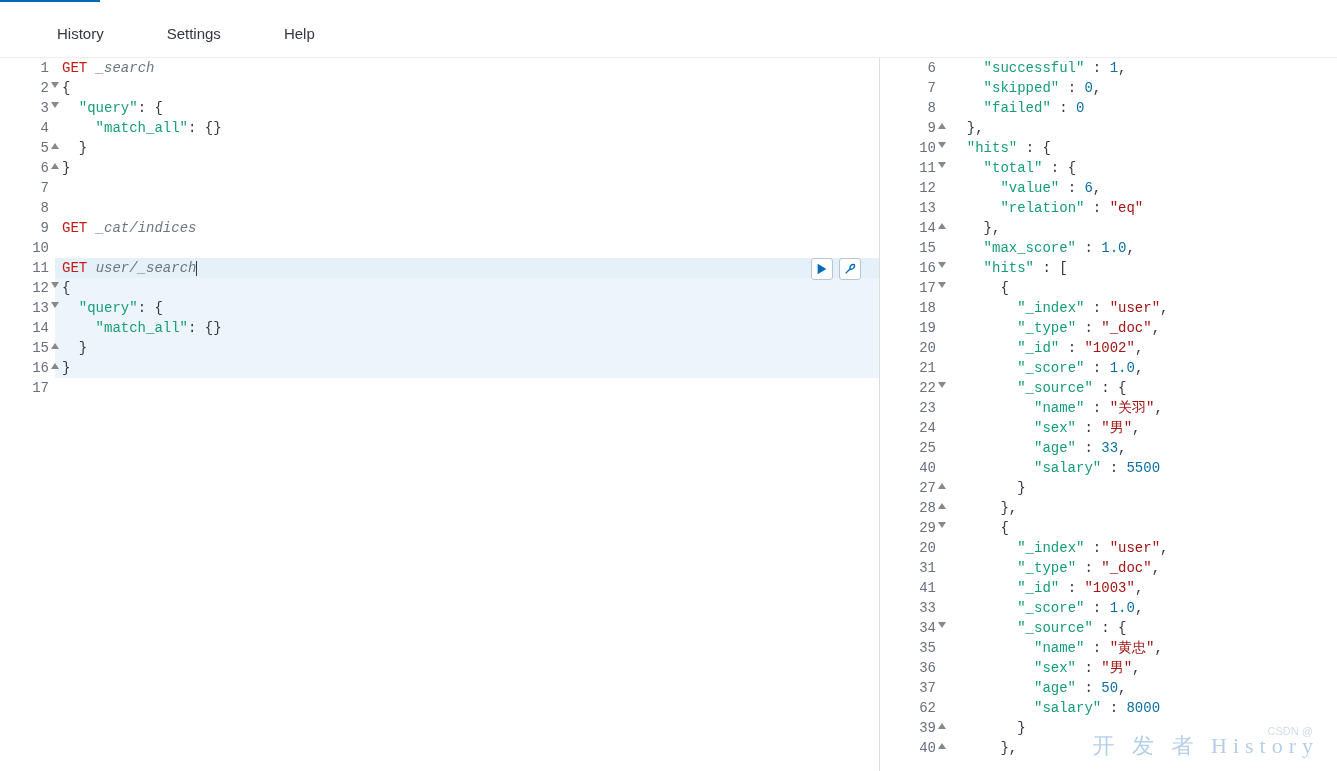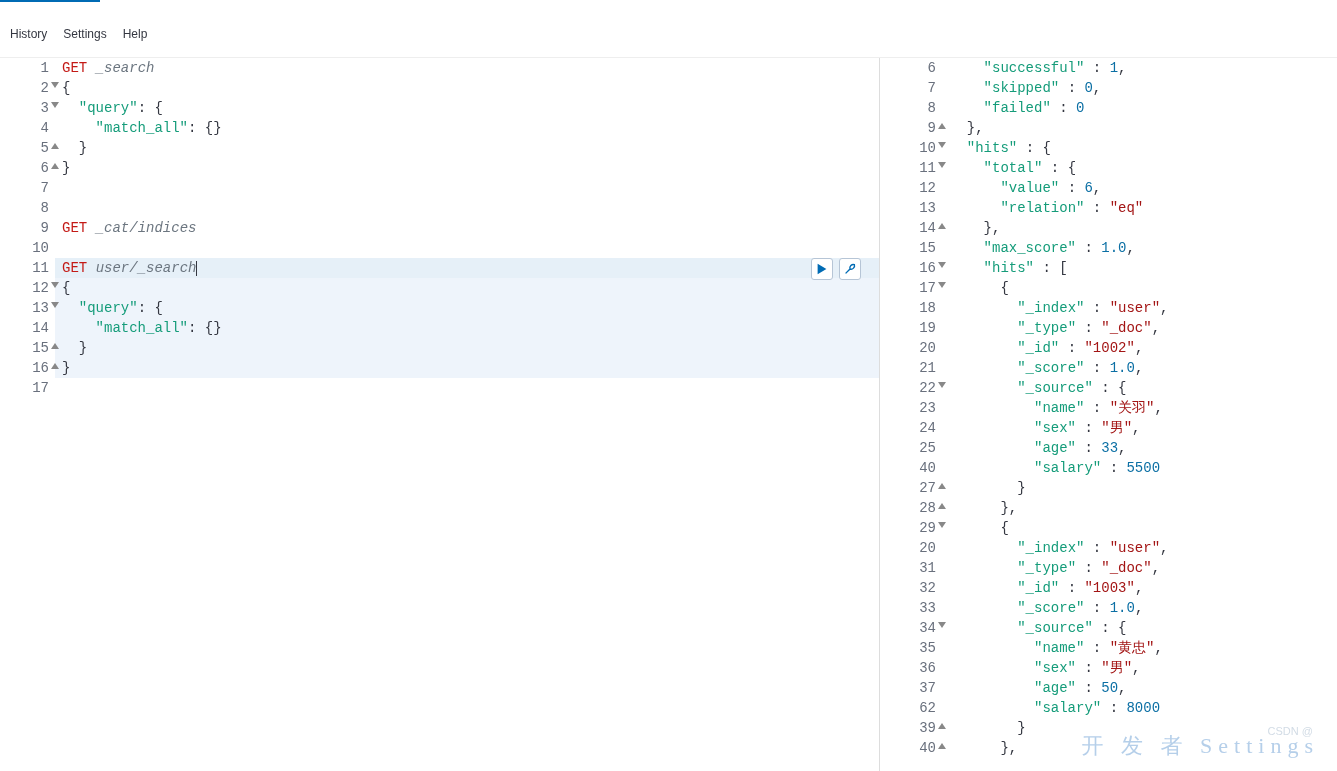--- a/index.html
+++ b/index.html
@@ -1,20 +1,20 @@
 <!DOCTYPE html>
 <html><head>
 <meta charset="utf-8">
 <style>
   * { box-sizing: border-box; margin: 0; padding: 0; }
   html, body { width: 1337px; height: 771px; font-family: "Helvetica Neue", Arial, sans-serif; background: #fff; color: #343741; overflow: hidden; }
   .tab-indicator { height: 2px; background: #fff; }
   .tab-indicator .active { height: 2px; width: 100px; background: #006bb4; }
   .menubar { height: 48px; border-bottom: 1px solid #eee; display: flex; align-items: center; padding-left: 10px; gap: 16px; margin-top: 8px; }
-  .menubar .item { font-size: 12px; color: #343741; cursor: pointer; }
+  .menubar .item { font-size: 15px; color: #343741; cursor: pointer; margin-left: 47px; }
   .workspace { display: flex; height: calc(771px - 58px); position: relative; }
   .pane { position: relative; font-family: Consolas, Menlo, "Courier New", monospace; font-size: 14px; line-height: 20px; }
   .pane.left { width: 880px; border-right: 1px solid #ddd; }
   .pane.right { flex: 1; }
   .gutter { position: absolute; top: 0; left: 0; width: 55px; height: 100%; text-align: right; color: #69707d; background: #fff; padding-right: 6px; }
   .pane.right .gutter { width: 62px; }
   .gutter .ln { height: 20px; position: relative; }
   .fold { position: absolute; right: -10px; top: 4px; width: 0; height: 0; }
   .fold.open { border-left: 4px solid transparent; border-right: 4px solid transparent; border-top: 6px solid #888; }
   .fold.close { border-left: 4px solid transparent; border-right: 4px solid transparent; border-bottom: 6px solid #888; top: 5px; }
@@ -115,29 +115,29 @@
         <div class="ln">22<span class="fold open"></span></div>
         <div class="ln">23</div>
         <div class="ln">24</div>
         <div class="ln">25</div>
         <div class="ln">40</div>
         <div class="ln">27<span class="fold close"></span></div>
         <div class="ln">28<span class="fold close"></span></div>
         <div class="ln">29<span class="fold open"></span></div>
         <div class="ln">20</div>
         <div class="ln">31</div>
-        <div class="ln">32</div>
+        <div class="ln">41</div>
         <div class="ln">33</div>
         <div class="ln">34<span class="fold open"></span></div>
         <div class="ln">35</div>
         <div class="ln">36</div>
         <div class="ln">37</div>
         <div class="ln">62</div>
         <div class="ln">39<span class="fold close"></span></div>
         <div class="ln">40<span class="fold close"></span></div>
       </div>
     <div class="code" id="res-code"><div class="row">    <span class="tok-key">"successful"</span><span class="tok-punc"> : </span><span class="tok-num">1</span><span class="tok-punc">,</span></div><div class="row">    <span class="tok-key">"skipped"</span><span class="tok-punc"> : </span><span class="tok-num">0</span><span class="tok-punc">,</span></div><div class="row">    <span class="tok-key">"failed"</span><span class="tok-punc"> : </span><span class="tok-num">0</span></div><div class="row">  <span class="tok-punc">},</span></div><div class="row">  <span class="tok-key">"hits"</span><span class="tok-punc"> : {</span></div><div class="row">    <span class="tok-key">"total"</span><span class="tok-punc"> : {</span></div><div class="row">      <span class="tok-key">"value"</span><span class="tok-punc"> : </span><span class="tok-num">6</span><span class="tok-punc">,</span></div><div class="row">      <span class="tok-key">"relation"</span><span class="tok-punc"> : </span><span class="tok-str">"eq"</span></div><div class="row">    <span class="tok-punc">},</span></div><div class="row">    <span class="tok-key">"max_score"</span><span class="tok-punc"> : </span><span class="tok-num">1.0</span><span class="tok-punc">,</span></div><div class="row">    <span class="tok-key">"hits"</span><span class="tok-punc"> : [</span></div><div class="row">      <span class="tok-punc">{</span></div><div class="row">        <span class="tok-key">"_index"</span><span class="tok-punc"> : </span><span class="tok-str">"user"</span><span class="tok-punc">,</span></div><div class="row">        <span class="tok-key">"_type"</span><span class="tok-punc"> : </span><span class="tok-str">"_doc"</span><span class="tok-punc">,</span></div><div class="row">        <span class="tok-key">"_id"</span><span class="tok-punc"> : </span><span class="tok-str">"1002"</span><span class="tok-punc">,</span></div><div class="row">        <span class="tok-key">"_score"</span><span class="tok-punc"> : </span><span class="tok-num">1.0</span><span class="tok-punc">,</span></div><div class="row">        <span class="tok-key">"_source"</span><span class="tok-punc"> : {</span></div><div class="row">          <span class="tok-key">"name"</span><span class="tok-punc"> : </span><span class="tok-str">"关羽"</span><span class="tok-punc">,</span></div><div class="row">          <span class="tok-key">"sex"</span><span class="tok-punc"> : </span><span class="tok-str">"男"</span><span class="tok-punc">,</span></div><div class="row">          <span class="tok-key">"age"</span><span class="tok-punc"> : </span><span class="tok-num">33</span><span class="tok-punc">,</span></div><div class="row">          <span class="tok-key">"salary"</span><span class="tok-punc"> : </span><span class="tok-num">5500</span></div><div class="row">        <span class="tok-punc">}</span></div><div class="row">      <span class="tok-punc">},</span></div><div class="row">      <span class="tok-punc">{</span></div><div class="row">        <span class="tok-key">"_index"</span><span class="tok-punc"> : </span><span class="tok-str">"user"</span><span class="tok-punc">,</span></div><div class="row">        <span class="tok-key">"_type"</span><span class="tok-punc"> : </span><span class="tok-str">"_doc"</span><span class="tok-punc">,</span></div><div class="row">        <span class="tok-key">"_id"</span><span class="tok-punc"> : </span><span class="tok-str">"1003"</span><span class="tok-punc">,</span></div><div class="row">        <span class="tok-key">"_score"</span><span class="tok-punc"> : </span><span class="tok-num">1.0</span><span class="tok-punc">,</span></div><div class="row">        <span class="tok-key">"_source"</span><span class="tok-punc"> : {</span></div><div class="row">          <span class="tok-key">"name"</span><span class="tok-punc"> : </span><span class="tok-str">"黄忠"</span><span class="tok-punc">,</span></div><div class="row">          <span class="tok-key">"sex"</span><span class="tok-punc"> : </span><span class="tok-str">"男"</span><span class="tok-punc">,</span></div><div class="row">          <span class="tok-key">"age"</span><span class="tok-punc"> : </span><span class="tok-num">50</span><span class="tok-punc">,</span></div><div class="row">          <span class="tok-key">"salary"</span><span class="tok-punc"> : </span><span class="tok-num">8000</span></div><div class="row">        <span class="tok-punc">}</span></div><div class="row">      <span class="tok-punc">},</span></div></div>
   </div>
 
   <div class="watermark2">CSDN @</div>
   <div class="watermark">开 发 者
-Settings</div>
+History</div>
 </div>
 
 </body></html>

